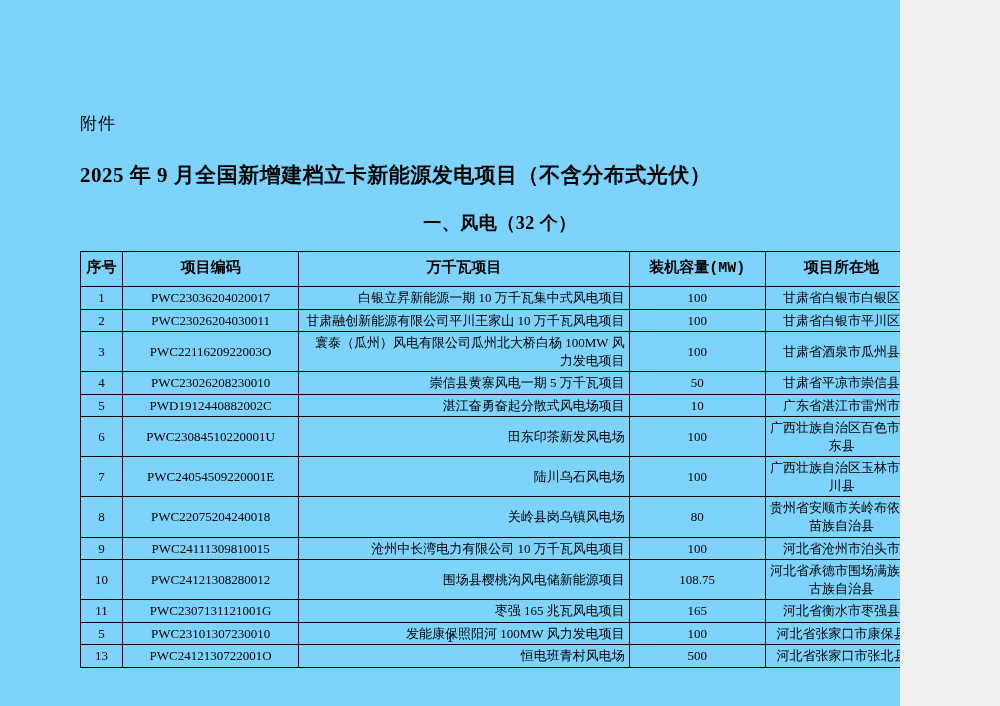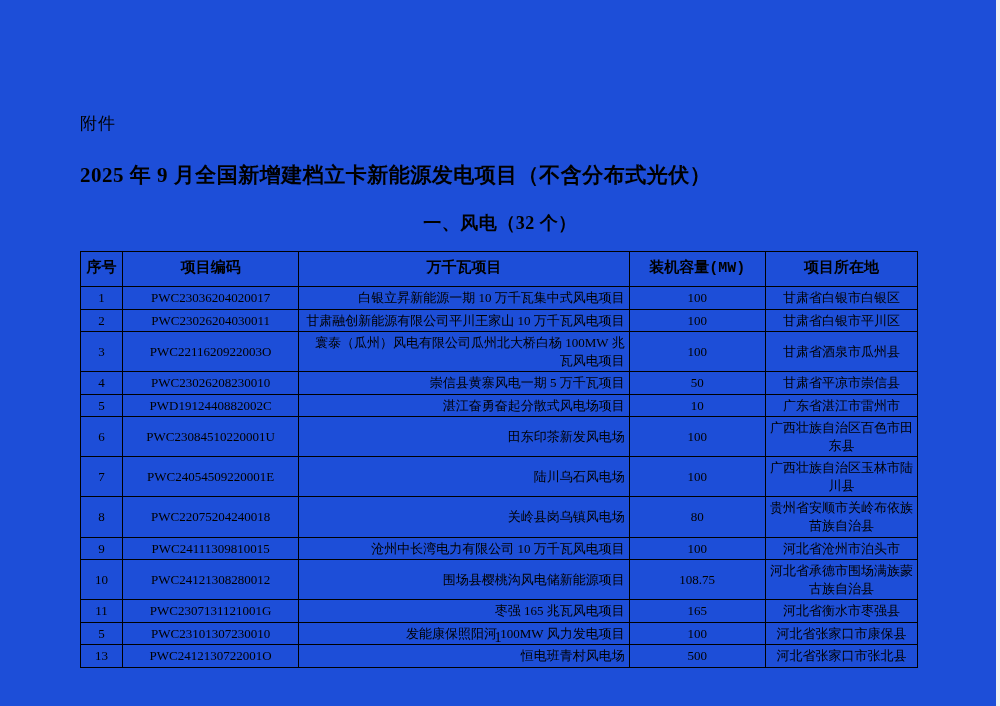--- a/index.html
+++ b/index.html
@@ -7,23 +7,23 @@
     padding: 0;
     background: #f0f0f0;
   }
   body {
     width: 1000px;
     height: 706px;
     font-family: "Liberation Serif", "DejaVu Serif", serif;
   }
   .page {
     position: relative;
-    width: 996px;
+    width: 900px;
     height: 706px;
-    background: #1d4ed8;
+    background: #7dd3fc;
     box-sizing: border-box;
     overflow: hidden;
   }
   .content {
     position: absolute;
     left: 80px;
     top: 0;
     width: 840px;
   }
   .attachment-label {
@@ -130,21 +130,21 @@
           <tr>
             <td class="idx">2</td>
             <td class="code">PWC23026204030011</td>
             <td class="name">甘肃融创新能源有限公司平川王家山 10 万千瓦风电项目</td>
             <td class="cap">100</td>
             <td class="loc">甘肃省白银市平川区</td>
           </tr>
           <tr>
             <td class="idx">3</td>
             <td class="code">PWC2211620922003O</td>
-            <td class="name">寰泰（瓜州）风电有限公司瓜州北大桥白杨 100MW 兆瓦风电项目</td>
+            <td class="name">寰泰（瓜州）风电有限公司瓜州北大桥白杨 100MW 风力发电项目</td>
             <td class="cap">100</td>
             <td class="loc">甘肃省酒泉市瓜州县</td>
           </tr>
           <tr>
             <td class="idx">4</td>
             <td class="code">PWC23026208230010</td>
             <td class="name">崇信县黄寨风电一期 5 万千瓦项目</td>
             <td class="cap">50</td>
             <td class="loc">甘肃省平凉市崇信县</td>
           </tr>

